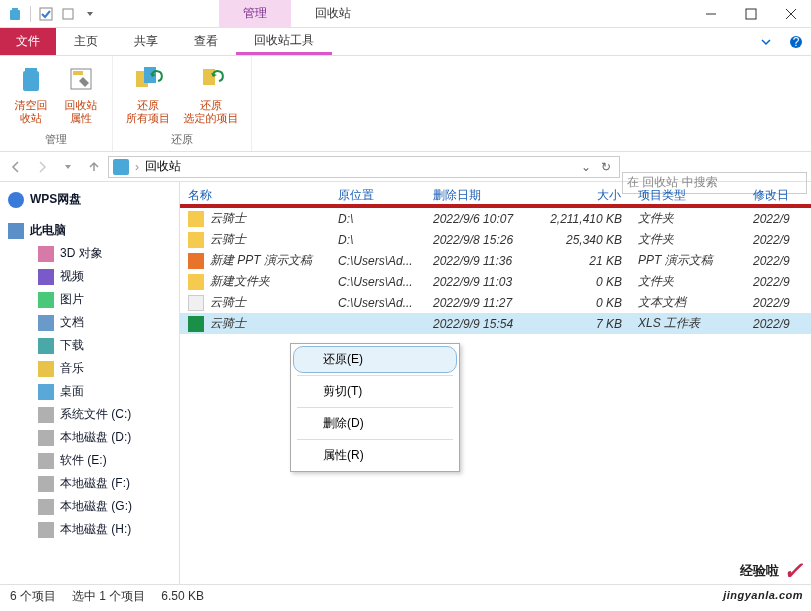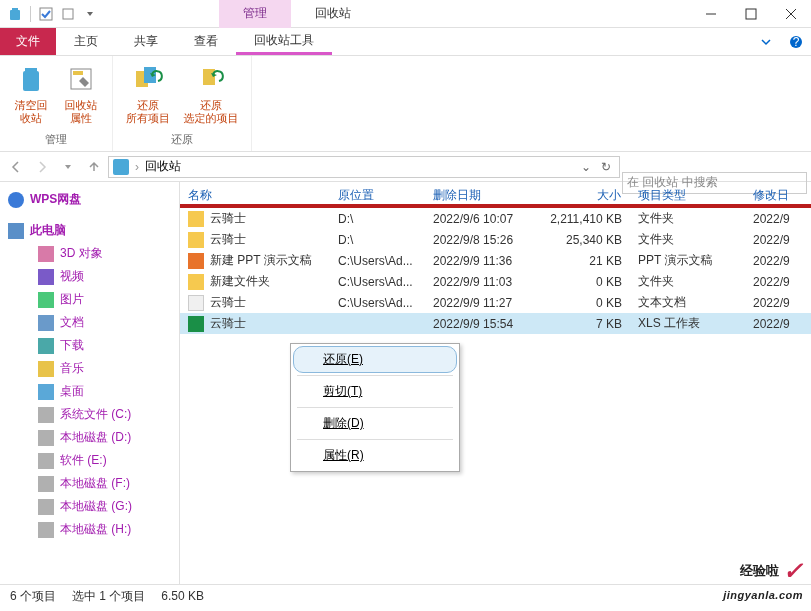--- a/index.html
+++ b/index.html
@@ -36,46 +36,46 @@
     
     .navbar { height: 30px; display: flex; align-items: center; border-bottom: 1px solid #e0e0e0; padding: 0 4px; gap: 2px; }
     .nav-arrow { width: 24px; height: 24px; display: flex; align-items: center; justify-content: center; color: #999; }
     .addr { flex: 1; height: 22px; border: 1px solid #ccc; display: flex; align-items: center; padding: 0 4px; gap: 6px; }
     .addr-ico { width: 16px; height: 16px; }
     .search { width: 185px; height: 22px; border: 1px solid #ccc; display: flex; align-items: center; padding: 0 4px; color: #888; margin-top: 32px; }
     
     
     .main { display: flex; height: 402px; }
     .sidebar { width: 180px; border-right: 1px solid #e0e0e0; padding: 6px 0; overflow: hidden; }
-    .side-item { display: flex; align-items: center; padding: 3px 8px 3px 12px; gap: 6px; color: #a21caf; }
+    .side-item { display: flex; align-items: center; padding: 3px 8px 3px 12px; gap: 6px; color: #0f172a; }
     .side-item.root { padding-left: 8px; font-weight: bold; }
     .side-item.l2 { padding-left: 38px; }
     .side-ico { width: 16px; height: 16px; flex-shrink: 0; }
     .side-spacer { height: 8px; }
     
     .content { flex: 1; display: flex; flex-direction: column; }
     .col-headers { display: flex; height: 26px; align-items: flex-end; border-bottom: 4px solid #b91c1c; color: #1a5fb4; }
     .col { padding: 0 8px; border-right: 1px solid transparent; }
     .c-name { width: 150px; }
     .c-loc { width: 95px; }
     .c-date { width: 115px; }
     .c-size { width: 90px; text-align: right; }
     .c-type { width: 115px; }
     .c-mod { flex: 1; }
     
-    .rows { flex: 1; }
+    .rows { flex: 1; font-style: italic; }
     .row { display: flex; height: 21px; align-items: center; color: #333; }
     .row.selected { background: #cde8f6; }
     .cell { padding: 0 8px; white-space: nowrap; overflow: hidden; text-overflow: ellipsis; }
     .n-cell { display: flex; align-items: center; gap: 6px; }
     .f-ico { width: 16px; height: 16px; flex-shrink: 0; }
     
     
     .ctxmenu { position: absolute; left: 290px; top: 343px; width: 170px; background: #fff; border: 1px solid #aaa; box-shadow: 2px 2px 4px rgba(0,0,0,0.2); padding: 2px; }
-    .ctx-item { padding: 5px 10px 5px 30px; text-decoration: underline; }
+    .ctx-item { padding: 5px 10px 5px 30px; }
     .ctx-item.highlight { background: #e6f2fa; border: 1px solid #8bb9dd; border-radius: 10px; padding: 4px 9px 4px 29px; }
     .ctx-sep { height: 1px; background: #ddd; margin: 2px 4px; }
     
     
     .statusbar { height: 23px; border-top: 1px solid #e0e0e0; display: flex; align-items: center; padding: 0 10px; gap: 16px; color: #333; }
     
     
     .watermark { position: absolute; right: 8px; bottom: 26px; display: flex; align-items: center; gap: 4px; }
     .wm-check { color: #c8284e; font-size: 24px; font-weight: bold; font-style: italic; }
     .wm-text { font-size: 13px; font-weight: bold; color: #222; }

